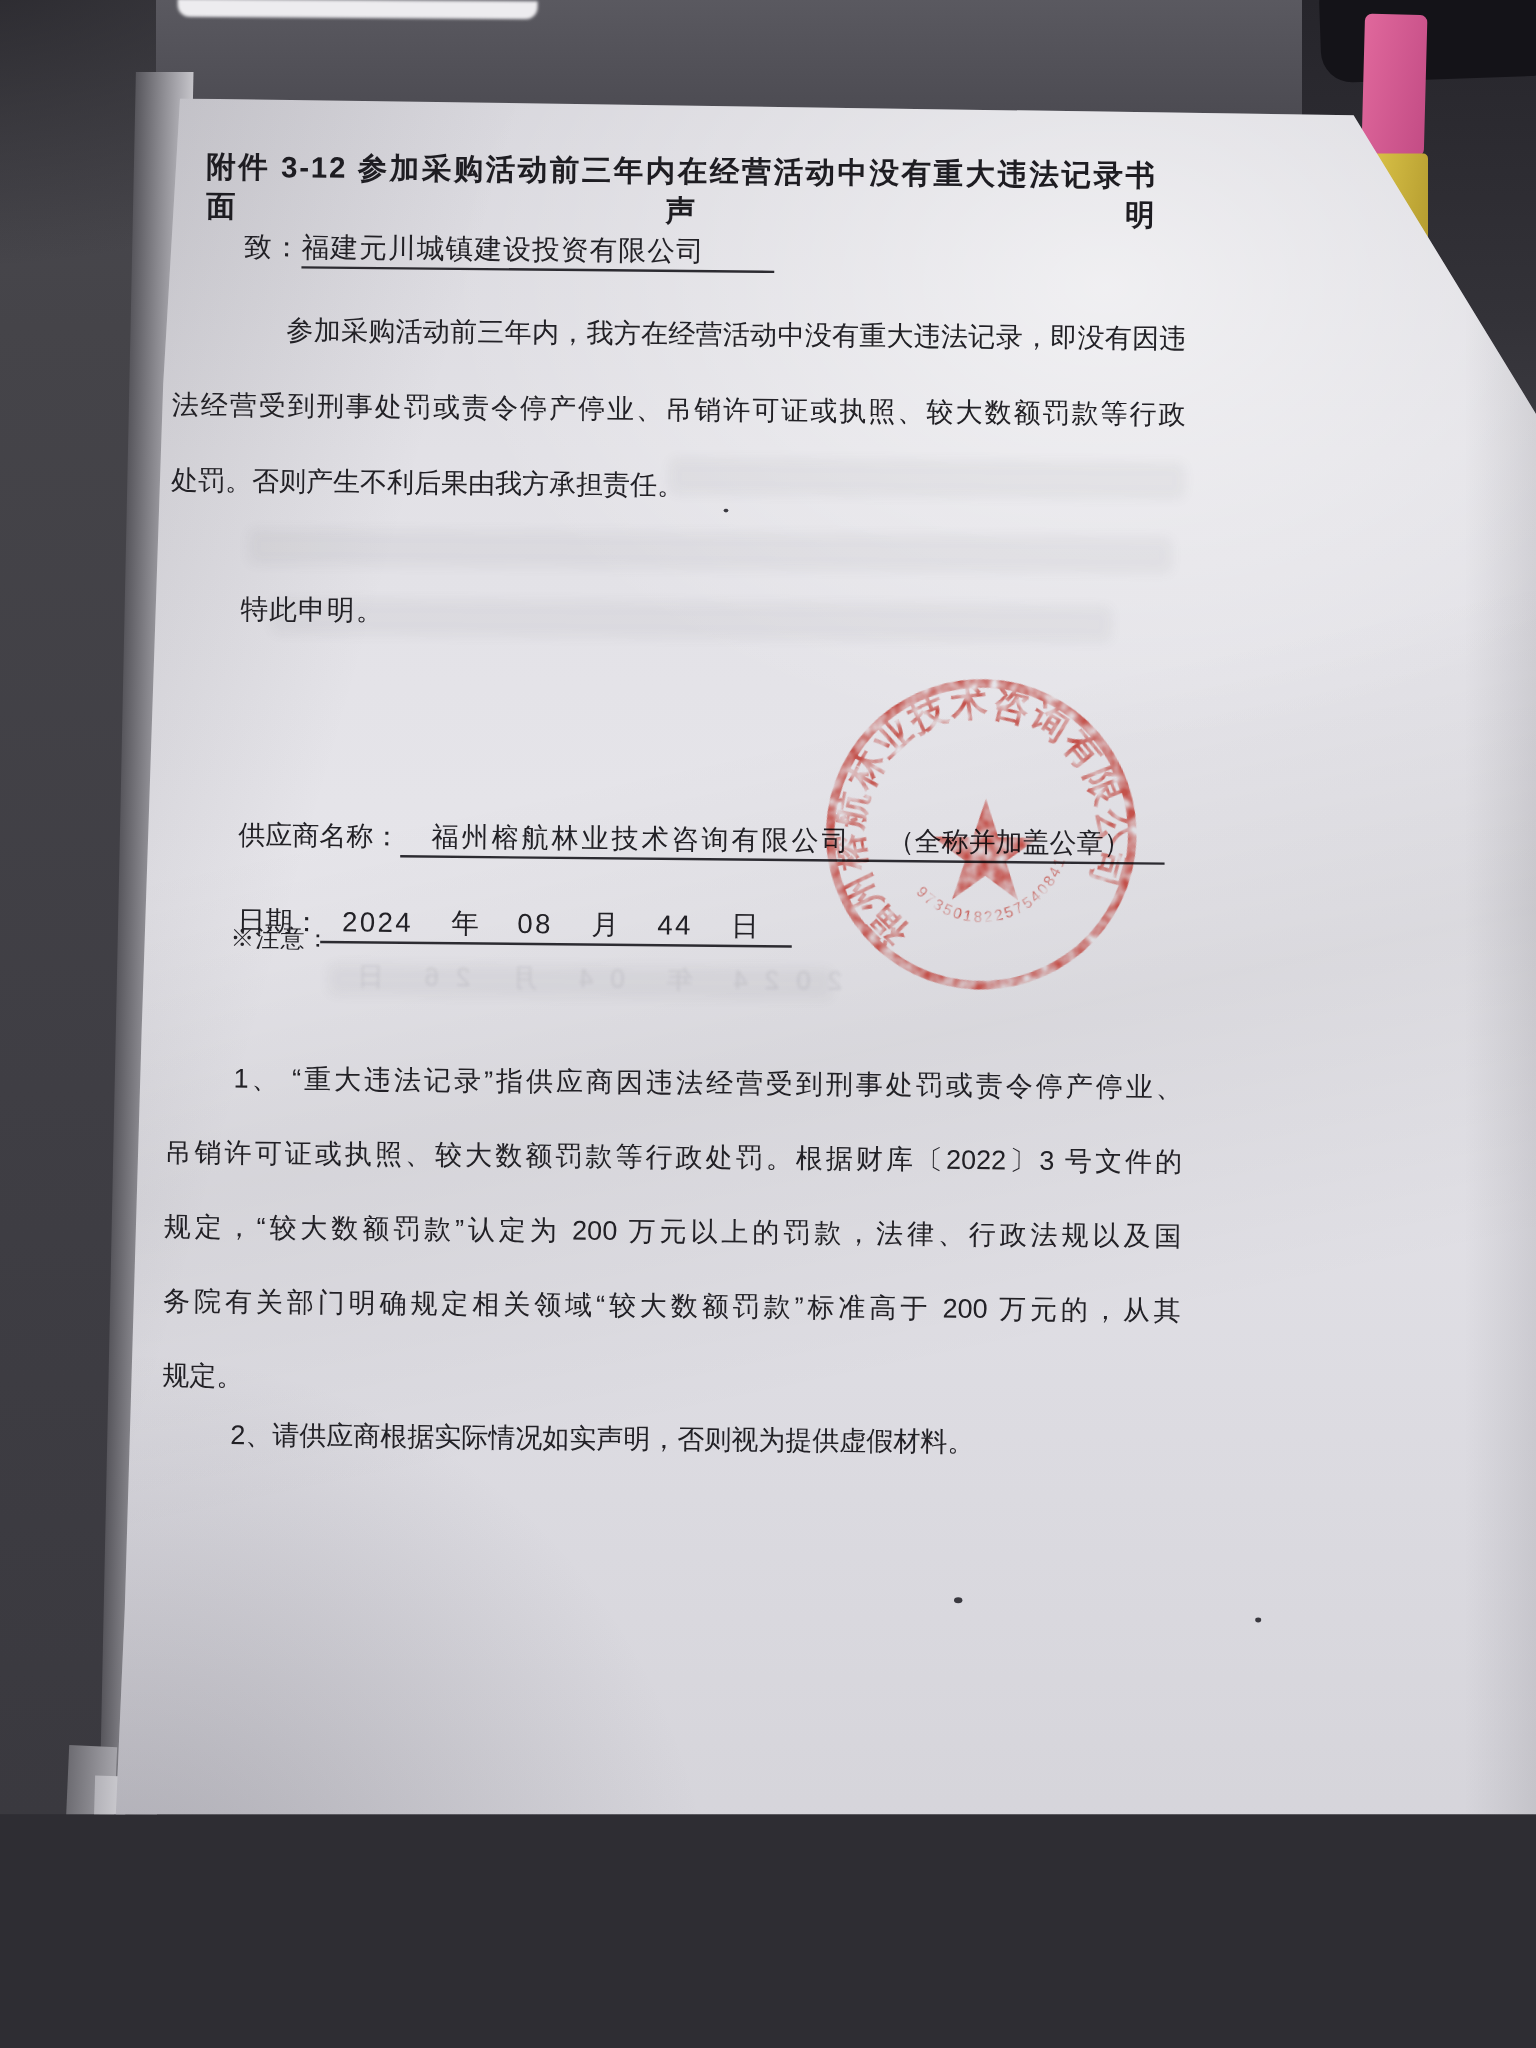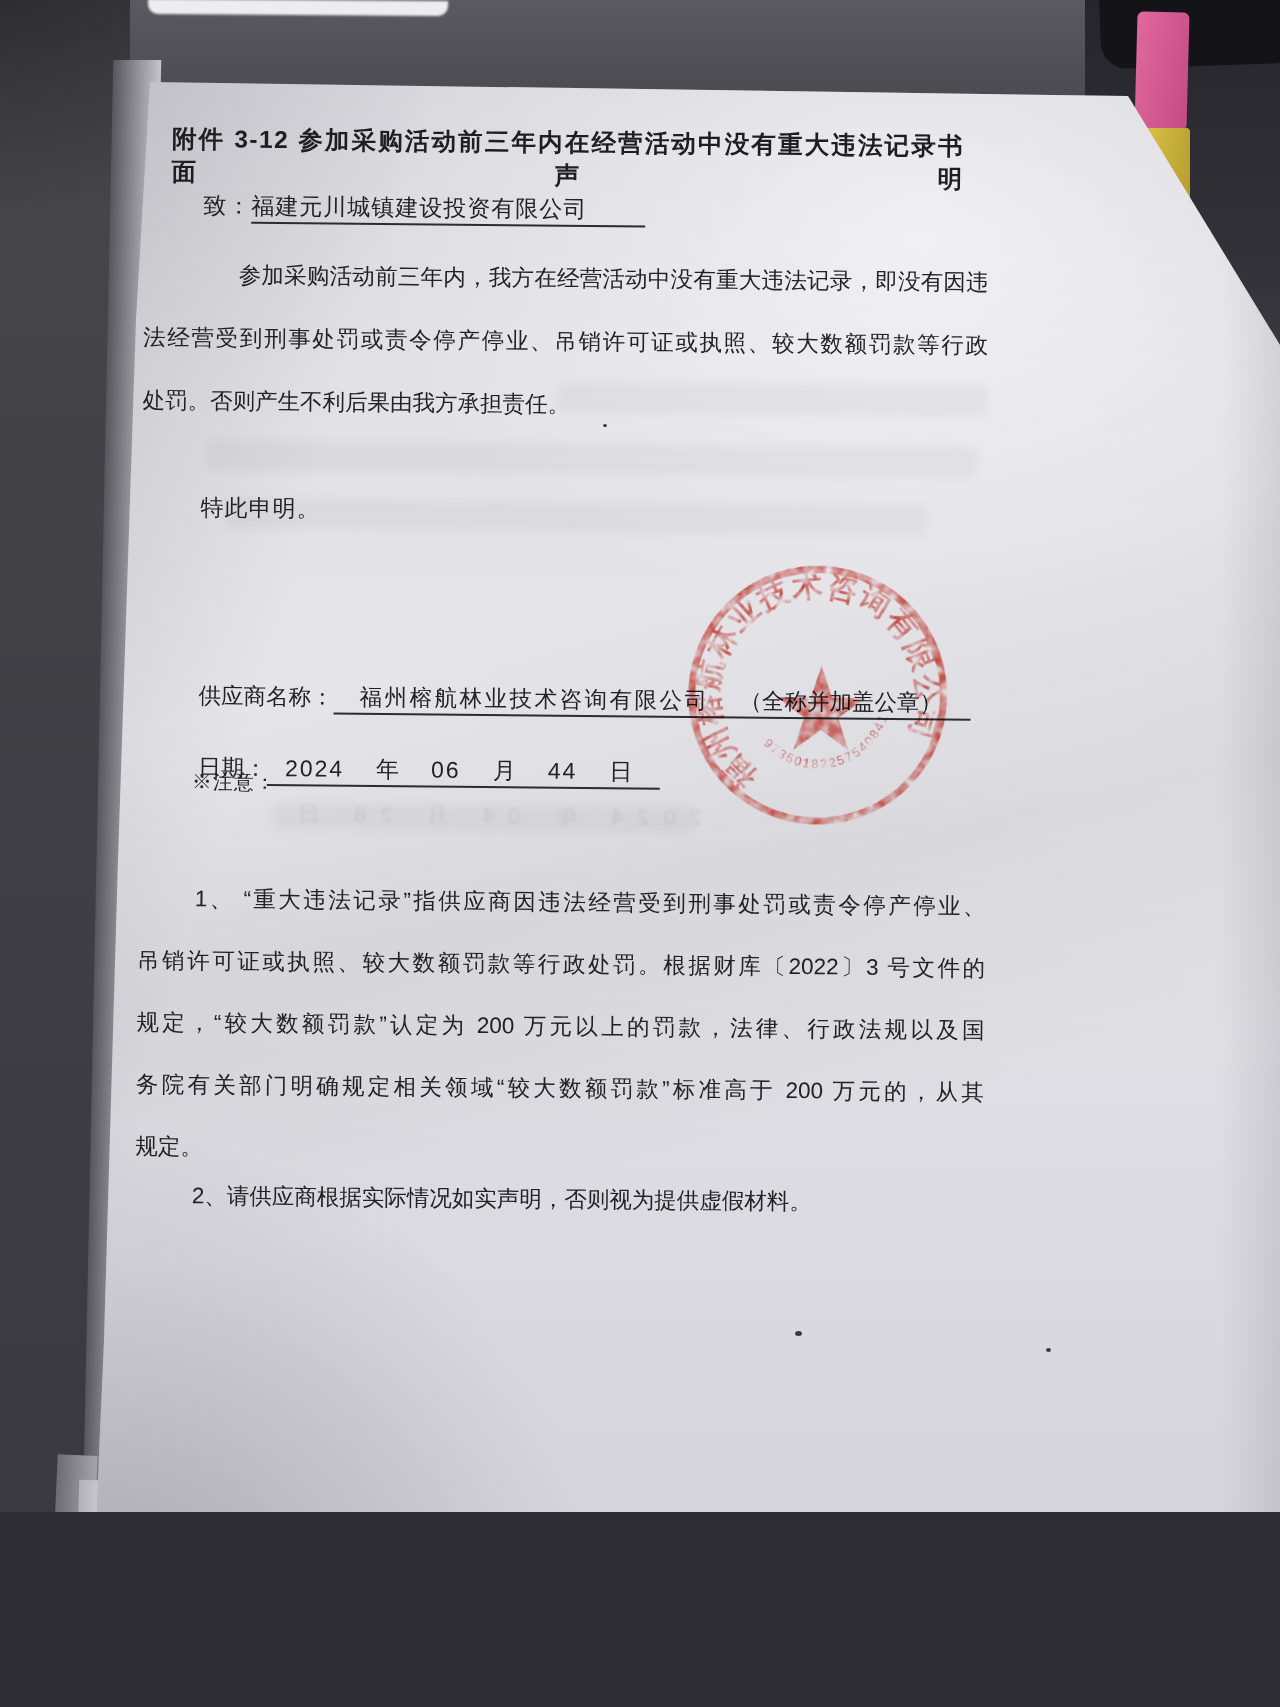--- a/index.html
+++ b/index.html
@@ -126,21 +126,21 @@
       <div class="line-abs para">
         <div class="jline indent2">参加采购活动前三年内，我方在经营活动中没有重大违法记录，即没有因违</div>
         <div class="jline">法经营受到刑事处罚或责令停产停业、吊销许可证或执照、较大数额罚款等行政</div>
         <div>处罚。否则产生不利后果由我方承担责任。</div>
       </div>
 
       <div class="line-abs declare">特此申明。</div>
 
       <div class="line-abs supplier"><span>供应商名称：</span><span class="u"><span class="gap-s"></span><span class="name">福州榕航林业技术咨询有限公司</span><span class="gap-m"></span><span>（全称并加盖公章）</span></span></div>
 
-      <div class="line-abs dateline"><span>日期：</span><span class="u"><span class="dv">2024</span><span class="du">年</span><span class="dv">06</span><span class="du">月</span><span class="dv">44</span><span class="du">日</span></span></div>
+      <div class="line-abs dateline"><span>日期：</span><span class="u"><span class="dv">2024</span><span class="du">年</span><span class="dv">08</span><span class="du">月</span><span class="dv">44</span><span class="du">日</span></span></div>
 
       <div class="line-abs ghost-date">2024 年 04 月 26 日</div>
 
       <div class="line-abs notice-head">※注意：</div>
 
       <div class="line-abs notes">
         <div class="jline indent1">1、 “重大违法记录”指供应商因违法经营受到刑事处罚或责令停产停业、</div>
         <div class="jline">吊销许可证或执照、较大数额罚款等行政处罚。根据财库〔2022〕3 号文件的</div>
         <div class="jline">规定，“较大数额罚款”认定为 200 万元以上的罚款，法律、行政法规以及国</div>
         <div class="jline">务院有关部门明确规定相关领域“较大数额罚款”标准高于 200 万元的，从其</div>

